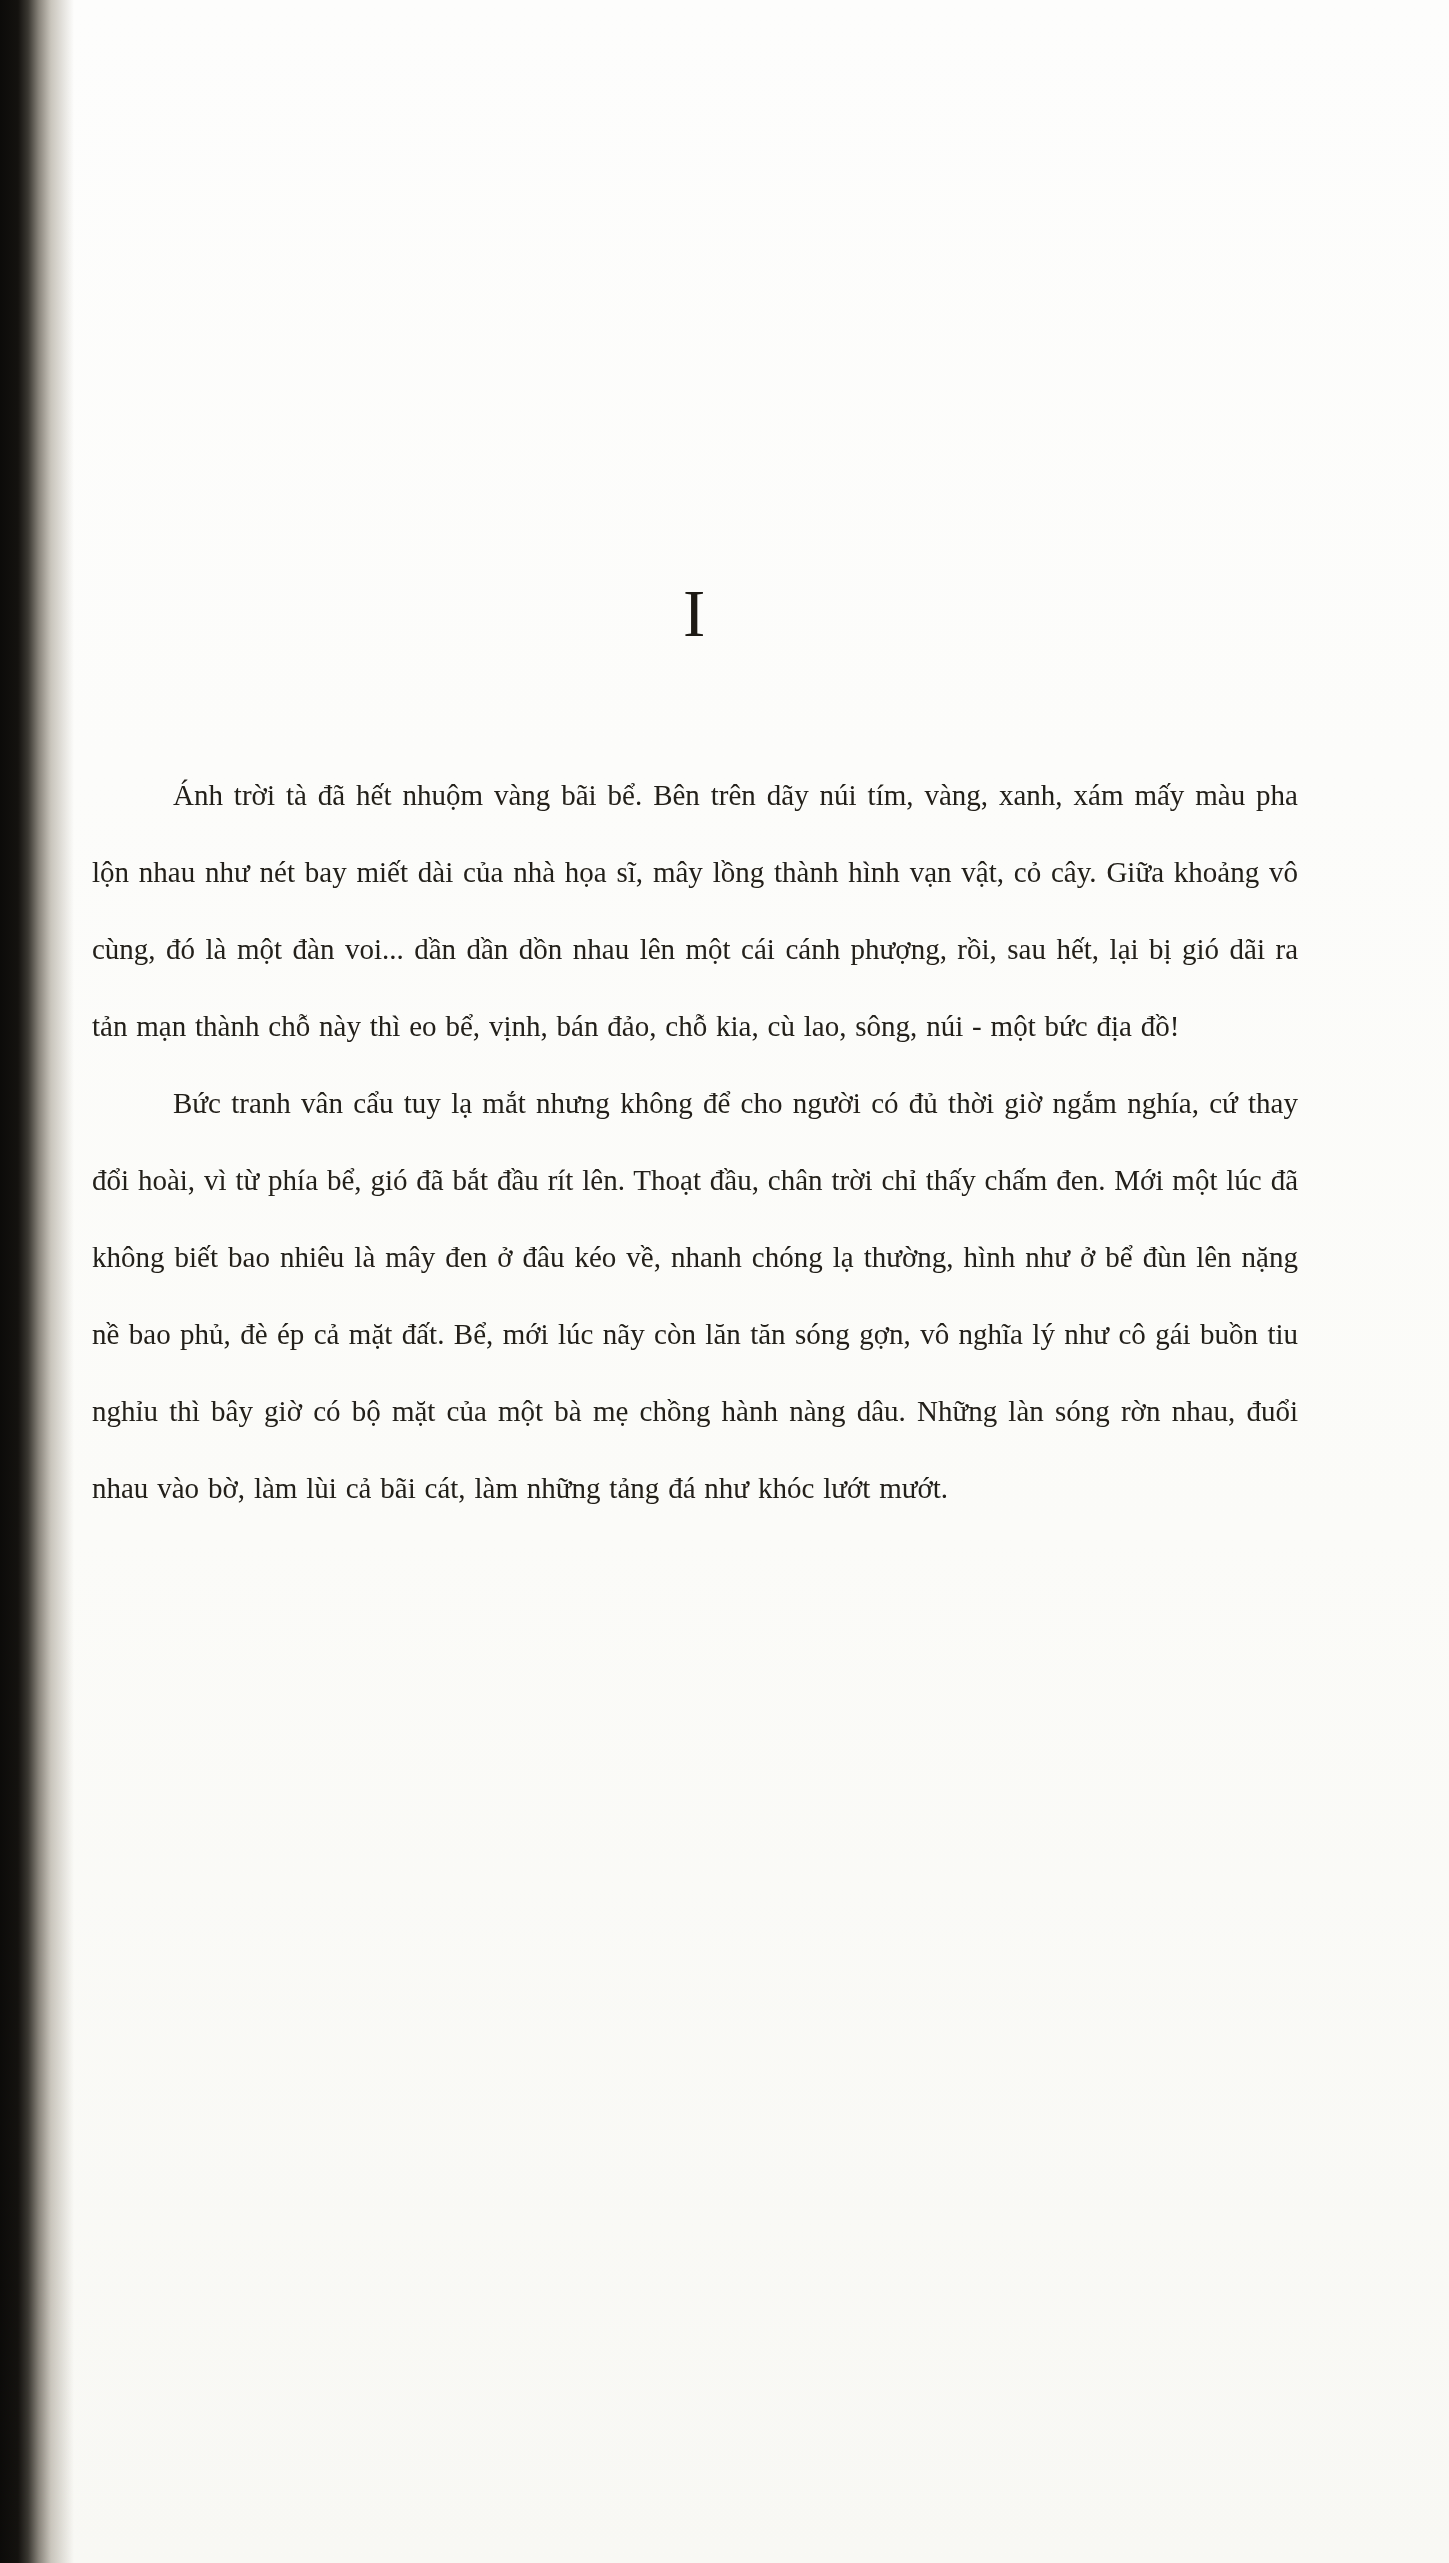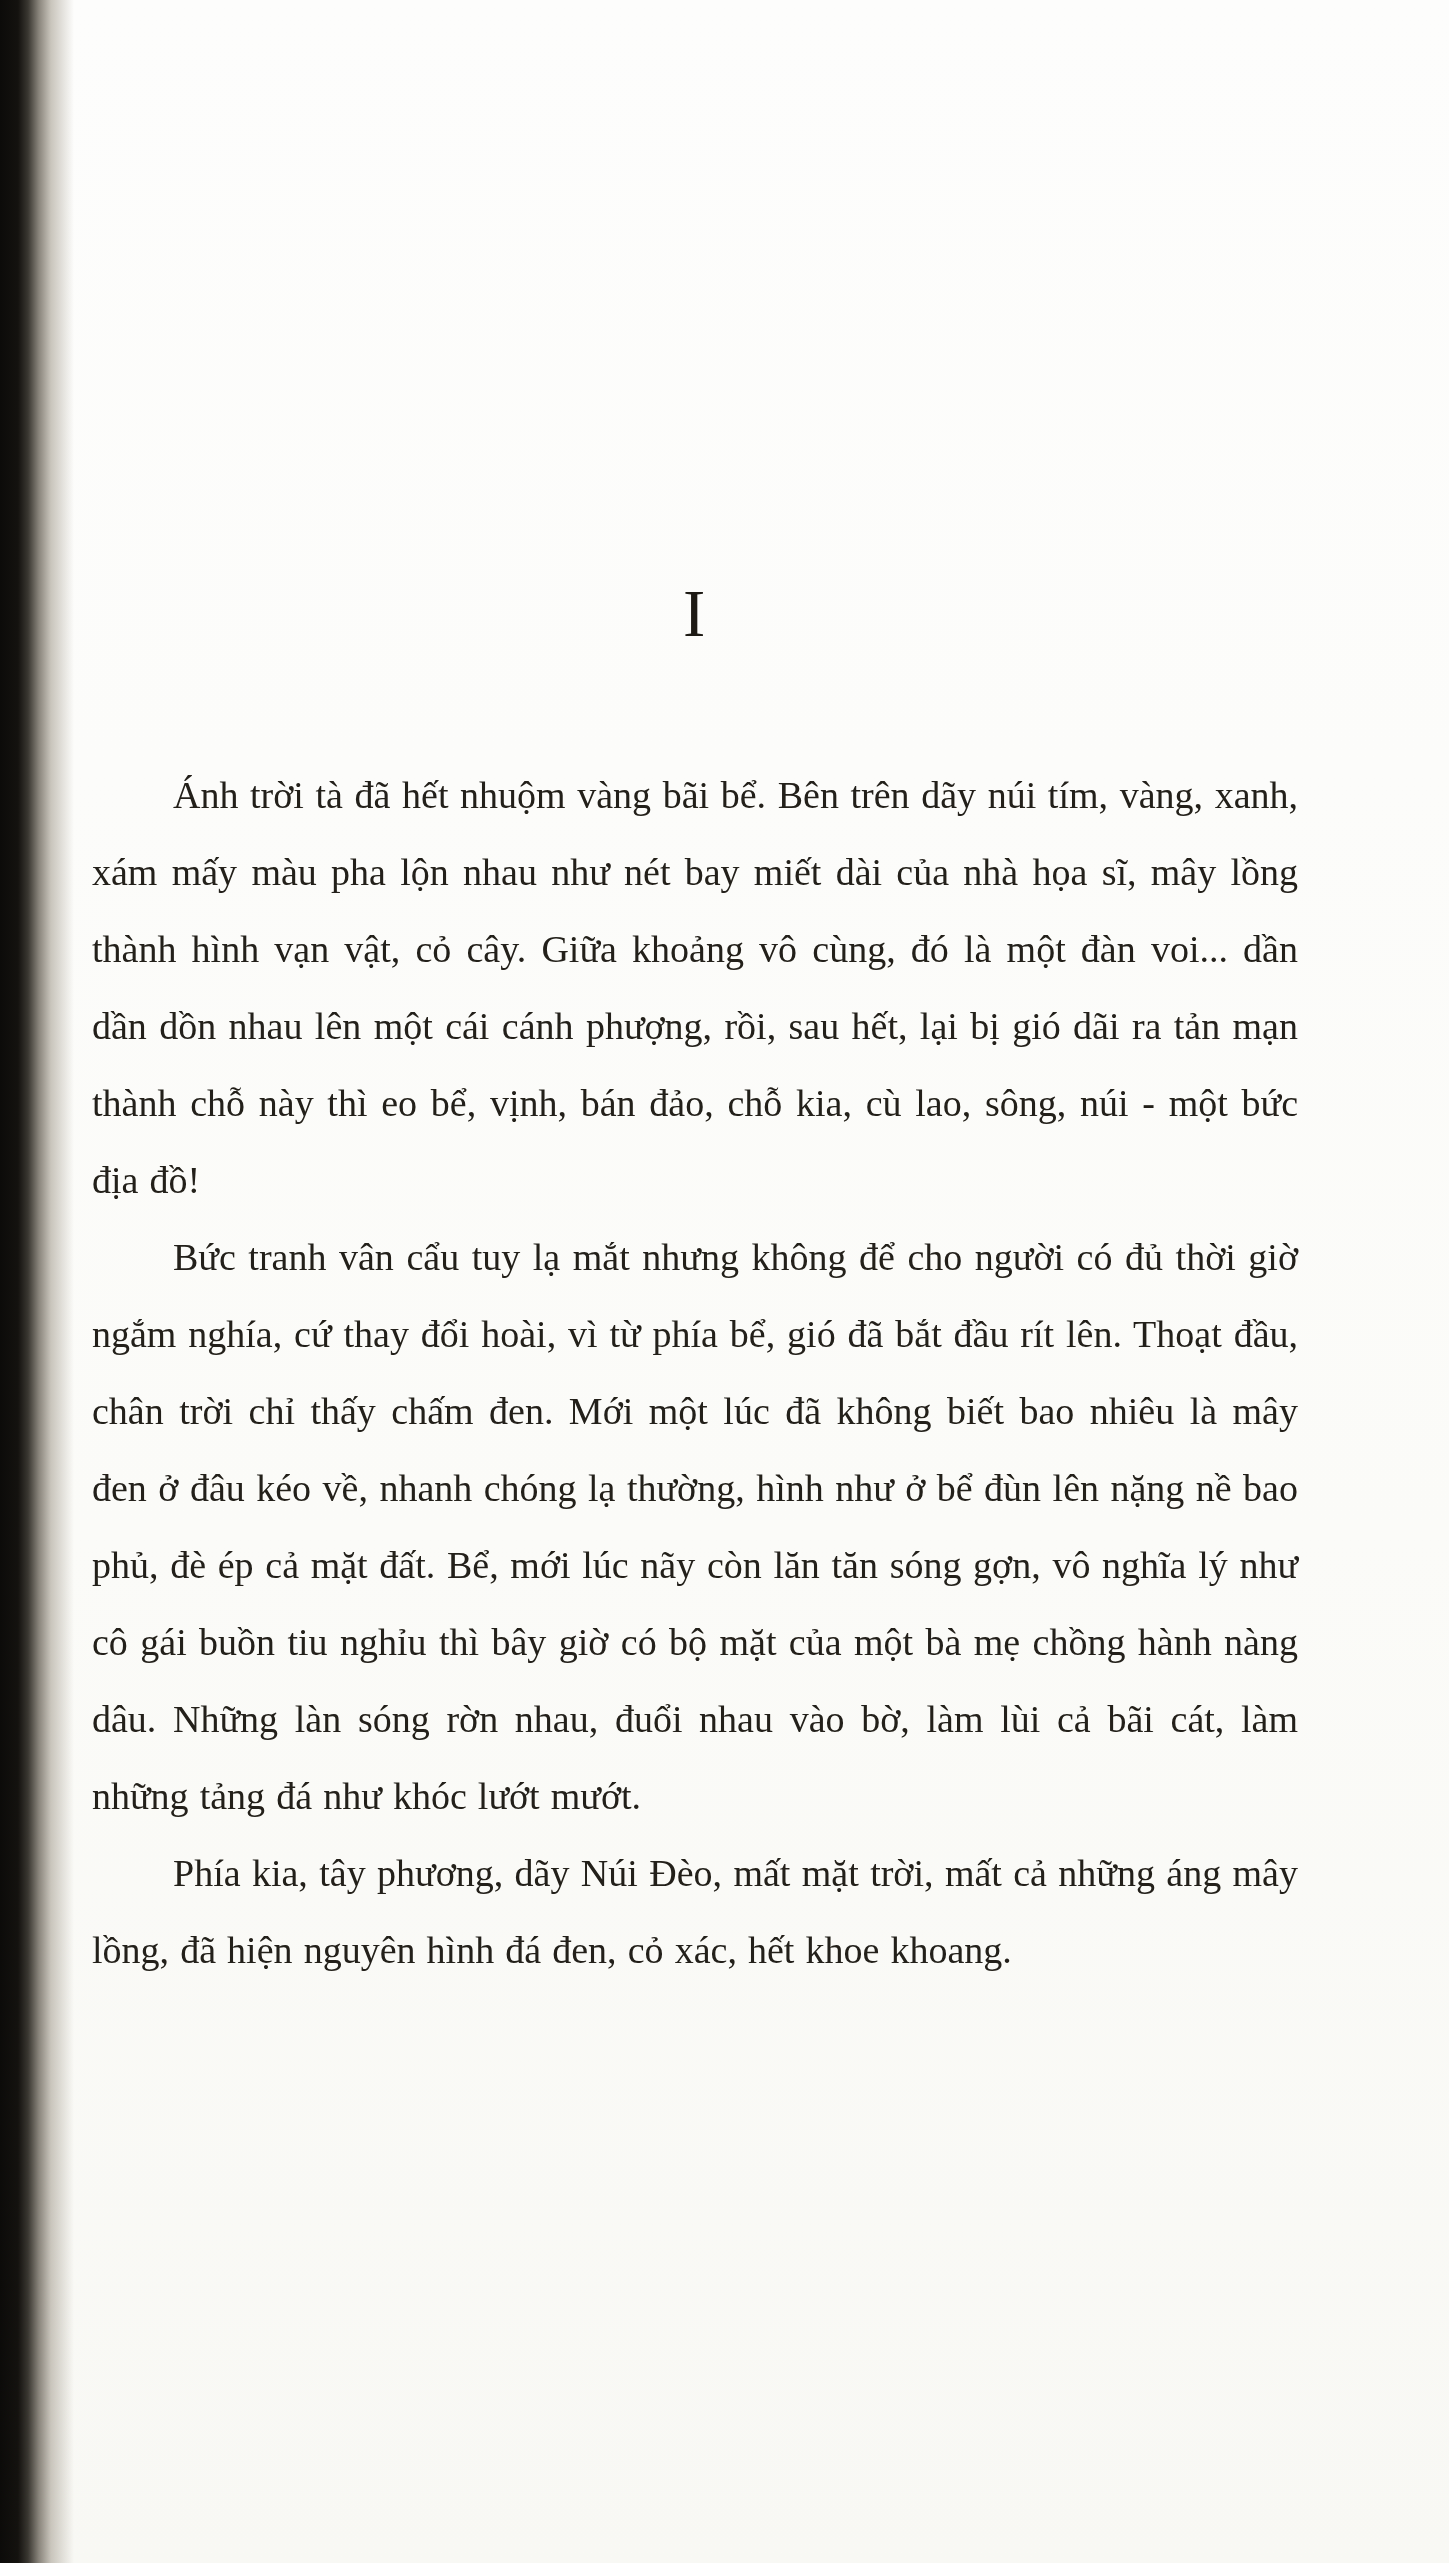--- a/index.html
+++ b/index.html
@@ -42,34 +42,33 @@
   }
   .chapter-numeral {
     font-size: 67px;
     font-weight: 500;
     text-align: center;
     margin: 0 0 105px 0;
     letter-spacing: 1.6px;
     color: #1d1a14;
   }
   .para {
-    font-size: 38px;
+    font-size: 29px;
     line-height: 77px;
     text-align: justify;
     text-indent: 81px;
     margin: 0;
     word-spacing: 1.6px;
     color: #23201a;
   }
 </style>
 </head>
 <body>
 
 <div class="page">
   <div class="spine-shadow"></div>
   <div class="content">
     <h1 class="chapter-numeral">I</h1>
     <p class="para">Ánh trời tà đã hết nhuộm vàng bãi bể. Bên trên dãy núi tím, vàng, xanh, xám mấy màu pha lộn nhau như nét bay miết dài của nhà họa sĩ, mây lồng thành hình vạn vật, cỏ cây. Giữa khoảng vô cùng, đó là một đàn voi... dần dần dồn nhau lên một cái cánh phượng, rồi, sau hết, lại bị gió dãi ra tản mạn thành chỗ này thì eo bể, vịnh, bán đảo, chỗ kia, cù lao, sông, núi - một bức địa đồ!</p>
     <p class="para">Bức tranh vân cẩu tuy lạ mắt nhưng không để cho người có đủ thời giờ ngắm nghía, cứ thay đổi hoài, vì từ phía bể, gió đã bắt đầu rít lên. Thoạt đầu, chân trời chỉ thấy chấm đen. Mới một lúc đã không biết bao nhiêu là mây đen ở đâu kéo về, nhanh chóng lạ thường, hình như ở bể đùn lên nặng nề bao phủ, đè ép cả mặt đất. Bể, mới lúc nãy còn lăn tăn sóng gợn, vô nghĩa lý như cô gái buồn tiu nghỉu thì bây giờ có bộ mặt của một bà mẹ chồng hành nàng dâu. Những làn sóng rờn nhau, đuổi nhau vào bờ, làm lùi cả bãi cát, làm những tảng đá như khóc lướt mướt.</p>
-    <p class="para">Phía kia, tây phương, dãy Núi Đèo, mất mặt trời, mất cả những áng mây lồng, đã hiện nguyên hình đá đen, cỏ xác, hết khoe khoang.</p>
   </div>
 </div>
 
 
 </body></html>

